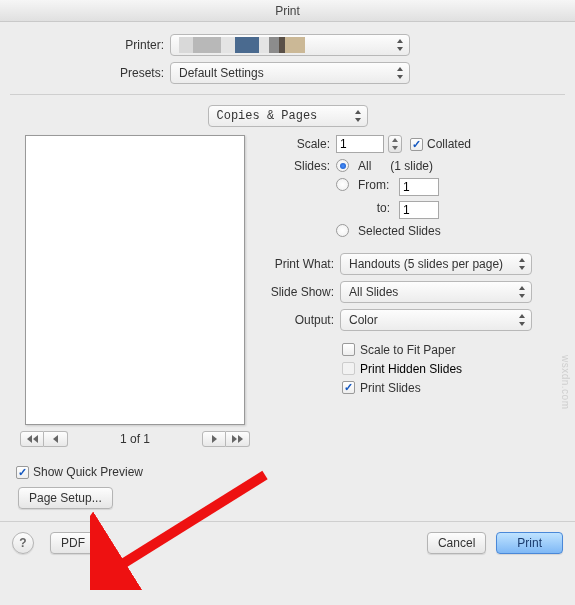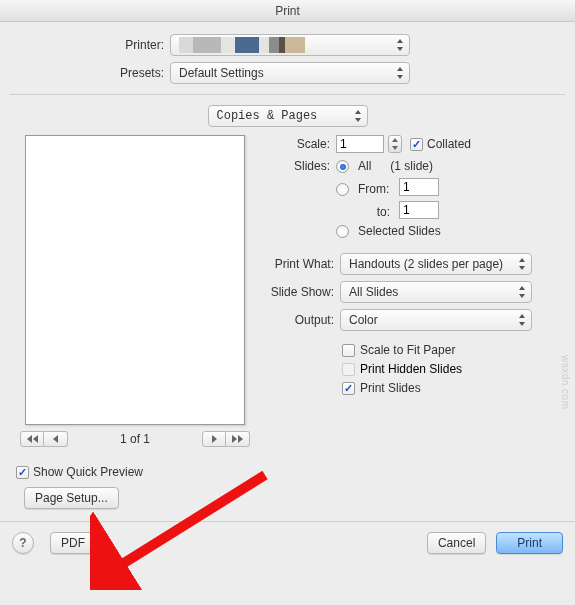--- a/index.html
+++ b/index.html
@@ -83,21 +83,21 @@
     width:13px;height:13px;border:1px solid #9a9a9a;border-radius:2px;
     background:linear-gradient(#fff,#eee); display:inline-flex;align-items:center;justify-content:center;
   }
   .checkbox.disabled { background:#f2f2f2; border-color:#ccc; }
   .check { color:#1558c0; font-size:11px; font-weight:bold; line-height:1; }
   .page-setup-btn, .std-btn, .pdf-btn, .help-btn {
     background:linear-gradient(#fdfdfd,#e6e6e6); border:1px solid #b4b4b4;
     border-radius:4px; height:22px; display:inline-flex;align-items:center;
     padding:0 10px; font-size:12px; box-shadow:0 1px 1px rgba(0,0,0,0.1);
   }
-  .page-setup-btn{ margin-top:8px; margin-left:8px;text-align:center; }
+  .page-setup-btn{ margin-top:8px; margin-left:2px;text-align:center; }
   .settings-col { flex:1; padding-left:4px; }
   .srow { display:flex; align-items:center; margin-bottom:6px; }
   .slbl { width:72px; text-align:right; padding-right:6px; }
   .slbl2 { width:76px; text-align:right; padding-right:6px; }
   .num-input {
     width:48px; height:18px; border:1px solid #a8a8a8; background:#fff;
     padding:1px 3px; font-size:12px;
   }
   .stepper { width:14px; height:18px; background:linear-gradient(#fdfdfd,#e2e2e2);
     border:1px solid #b0b0b0; border-radius:3px; margin-left:4px; position:relative;}
@@ -107,21 +107,21 @@
   .stepper::after{bottom:2px;border-top:4px solid #666;}
   .radio {
     width:13px;height:13px;border:1px solid #9a9a9a;border-radius:50%;
     background:radial-gradient(#fff,#eee); display:inline-flex;align-items:center;justify-content:center;
     margin-right:4px;
   }
   .radio .dot{width:6px;height:6px;border-radius:50%;background:radial-gradient(#4a90ff,#1556c0);}
   .select2 { width:192px; }
   .settings-group{ margin-top:10px; }
   .indent-col{ margin-left:78px; }
-  .cb-row{ display:flex; align-items:flex-end; gap:5px; margin-bottom:5px;}
+  .cb-row{ display:flex; align-items:flex-start; gap:5px; margin-bottom:5px;}
   .disabled-text{color:#000000;}
   .footer-sep { border:none; border-top:1px solid #cfcfcf; margin:12px 0 10px; }
   .footer {
     display:flex; align-items:center; padding:0 12px 8px;
   }
   .help-btn{ width:22px;height:22px;border-radius:11px;padding:0;justify-content:center;font-weight:bold;color:#666;}
   .pdf-btn{ position:relative; padding-right:20px; margin-left:16px;}
   .pdf-btn .arrows::before{display:none;}
   .pdf-btn .arrows::after{bottom:5px;}
   .spacer{flex:1;}
@@ -255,21 +255,21 @@
             <span class="radio"></span>
             <span>Selected Slides</span>
           </div>
         </div>
       </div>
 
       <div class="settings-group">
         <div class="srow">
           <div class="slbl2">Print What:</div>
           <div class="select2">
-            <span>Handouts (2 slides per page)</span>
+            <span>Handouts (5 slides per page)</span>
             <span class="arrows"></span>
           </div>
         </div>
         <div class="srow">
           <div class="slbl2">Slide Show:</div>
           <div class="select2">
             <span>All Slides</span>
             <span class="arrows"></span>
           </div>
         </div>

